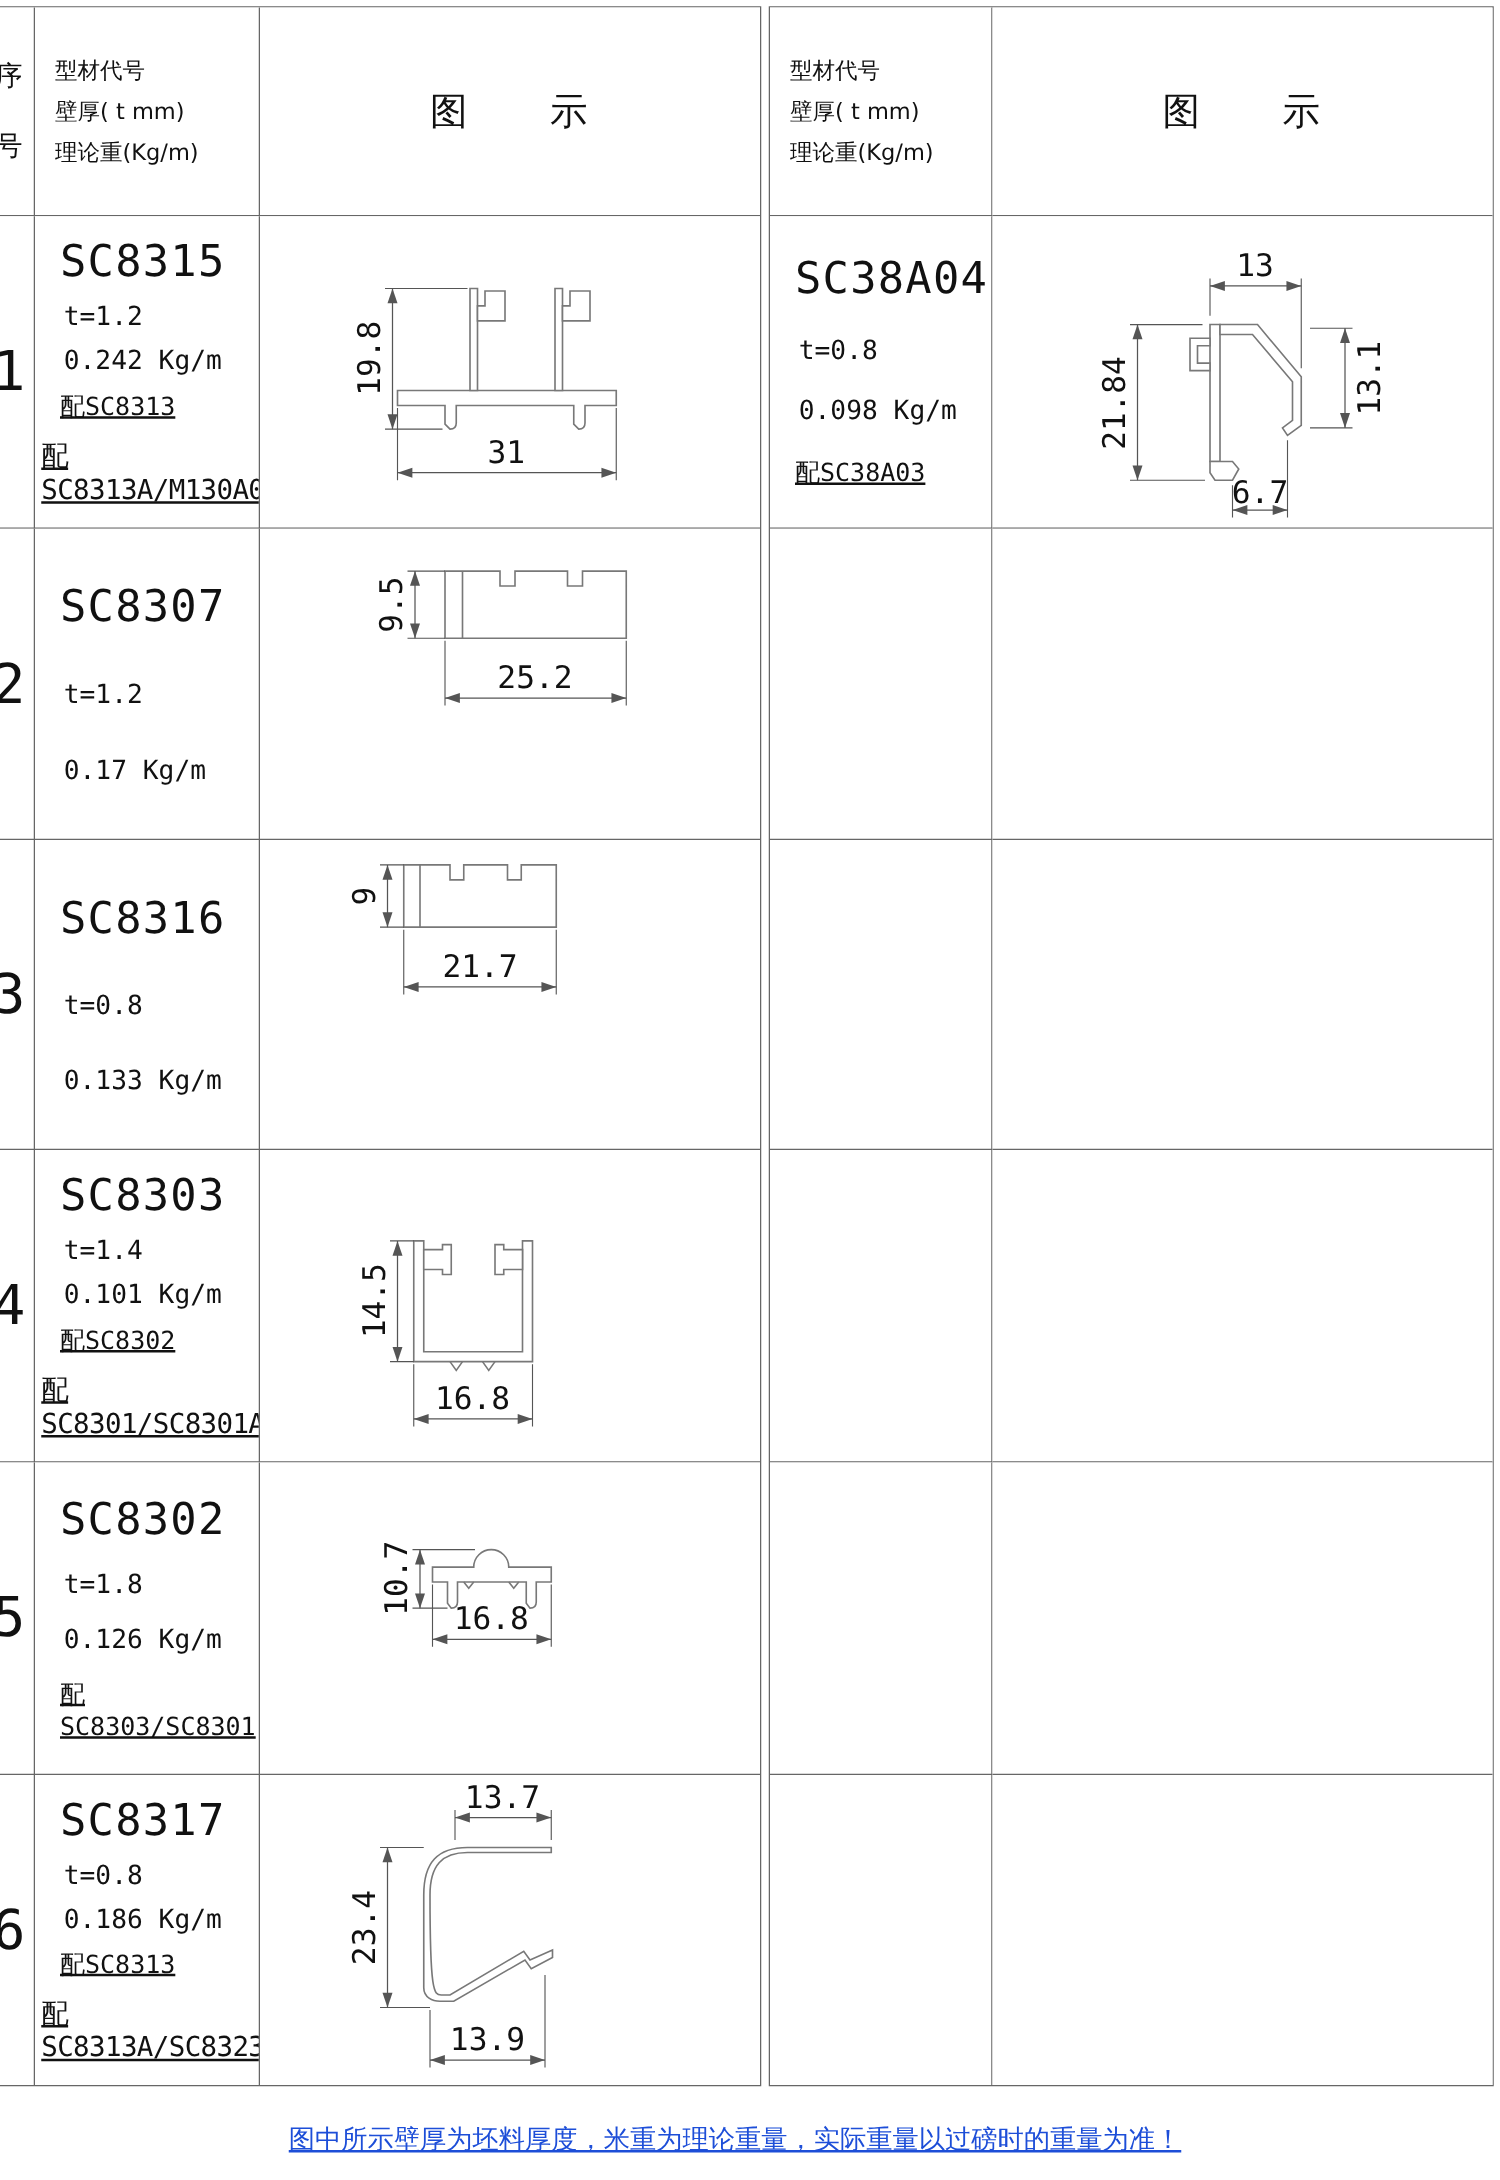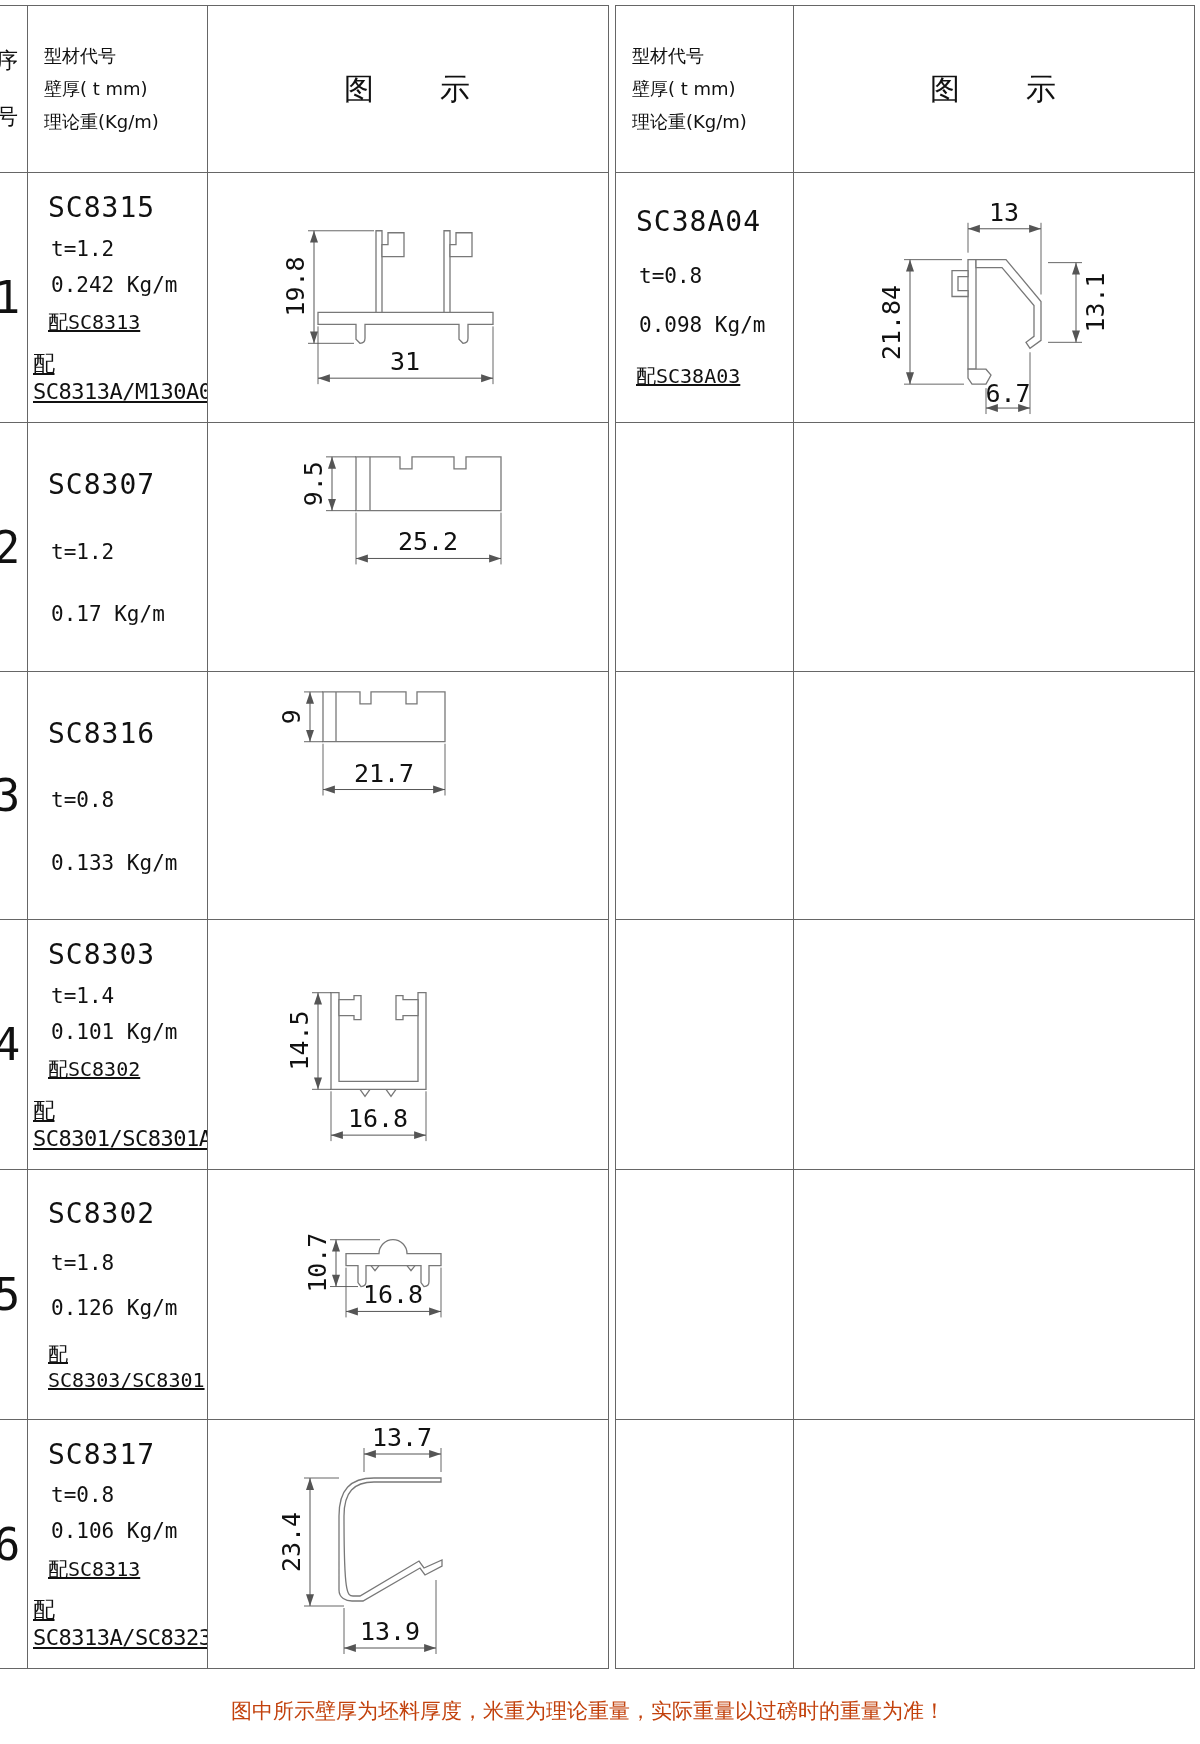--- a/index.html
+++ b/index.html
@@ -16,33 +16,33 @@
   .cell.lc{border-right:none;text-align:center;}
   .cell.lr{border-bottom:none;}
 
   .hserial{display:flex;flex-direction:column;justify-content:center;align-items:center;gap:26px;font-size:22px;}
   .hspec{display:flex;flex-direction:column;justify-content:center;gap:9px;padding-left:16px;font-size:18px;}
   .hdiag{display:flex;align-items:center;justify-content:center;font-size:30px;letter-spacing:2px;white-space:pre;}
 
   .numcell{display:flex;align-items:center;justify-content:center;
            font-family:"DejaVu Sans Mono",monospace;font-size:44px;}
   .speccell{display:flex;flex-direction:column;justify-content:space-evenly;padding:6px 0;}
-  .code{font-family:"DejaVu Sans Mono",monospace;font-size:28px;padding-left:20px;letter-spacing:1px;}
+  .code{font-family:"DejaVu Sans Mono",monospace;font-size:35px;padding-left:20px;letter-spacing:1px;}
   .spec{font-family:"DejaVu Sans Mono",monospace;font-size:21px;padding-left:23px;}
   .match{font-family:"DejaVu Sans Mono",monospace;font-size:20px;padding-left:20px;text-decoration:underline;}
   .match.long{font-size:22px;padding-left:5px;letter-spacing:-0.5px;}
 
   .dgsvg{position:absolute;left:0;top:0;width:100%;height:100%;}
   .pr{fill:#fff;stroke:#787878;stroke-width:1.3;}
   .ln{fill:none;stroke:#787878;stroke-width:1.3;}
   .dm{fill:none;stroke:#555;stroke-width:1;}
   .ex{fill:none;stroke:#555;stroke-width:0.9;}
   .dg text{font-family:"DejaVu Sans Mono",monospace;font-size:25px;fill:#111;}
 
-  .footer{position:absolute;top:1697px;left:0;width:1176px;text-align:center;font-size:21px;color:#c2410c;}
+  .footer{position:absolute;top:1697px;left:0;width:1176px;text-align:center;font-size:21px;color:#1d4ed8;text-decoration:underline;}
 </style>
 </head>
 <body>
 
 <svg width="0" height="0" style="position:absolute">
   <defs>
     <marker id="arr" viewBox="0 0 10 8" markerWidth="13" markerHeight="10" refX="9.5" refY="4" orient="auto-start-reverse">
       <path d="M0,0.8 L9.5,4 L0,7.2 Z" fill="#555"></path>
     </marker>
   </defs>
@@ -177,21 +177,21 @@
       <text x="185" y="134" text-anchor="middle">16.8</text>
     </svg>
   </div>
 
   <div class="cell numcell lr">
       <span>6</span>
     </div>
   <div class="cell speccell lr">
     <div class="code">SC8317</div>
     <div class="spec">t=0.8</div>
-    <div class="spec">0.106 Kg/m</div>
+    <div class="spec">0.186 Kg/m</div>
     <div class="match">配SC8313</div>
     <div class="match long">配SC8313A/SC8323</div>
   </div>
   <div class="cell lc lr">
     <svg class="dgsvg dg" viewBox="0 0 400 248" preserveAspectRatio="none">
       <path class="pr" d="M233,58 L166,58 C142,58 131,70 131,96 L131,170 C131,178 138,181 144,181 L155,181 L212,148 L217,155 L234,146 L234,140 L216,148 L211,141 L152,176 L145,176 C139,176 136,173 136,96 C136,72 146,62 166,62 L233,62 Z"></path>
       <path class="ex" d="M156,52 V28 M233,52 V28"></path>
       <path class="dm" d="M156,34 H233" marker-start="url(#arr)" marker-end="url(#arr)"></path>
       <text x="194" y="26" text-anchor="middle">13.7</text>
       <path class="ex" d="M96,58 H131 M96,186 H136"></path>

